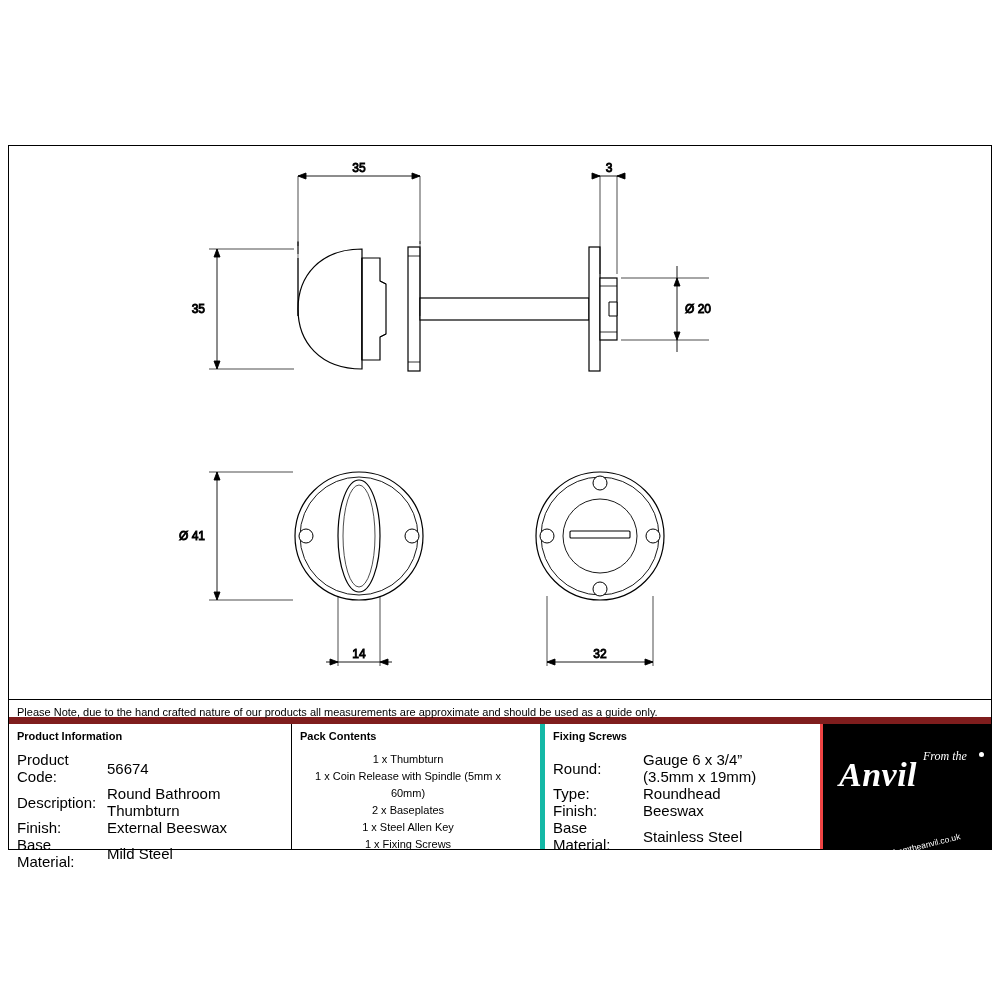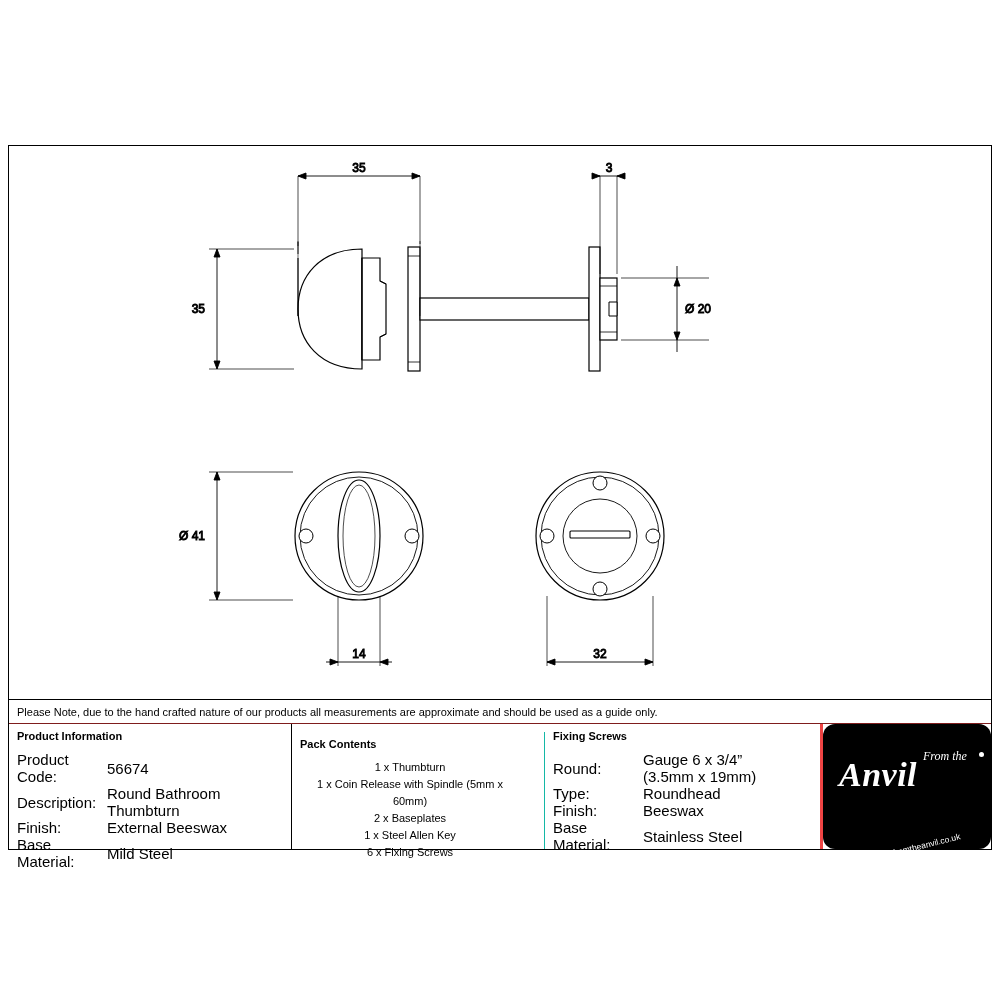--- a/index.html
+++ b/index.html
@@ -31,44 +31,44 @@
     height: 553px;
     overflow: hidden;
   }
   #note-bar {
     position: absolute;
     left: 0;
     top: 553px;
     width: 982px;
     height: 25px;
     border-top: 1px solid #000;
-    border-bottom: 1px solid #7f1d1d;
+    border-bottom: 7px solid #7f1d1d;
     box-sizing: border-box;
     font-size: 11px;
     line-height: 24px;
     padding-left: 8px;
     white-space: nowrap;
   }
   #info-row {
     position: absolute;
     left: 0;
     top: 578px;
     width: 982px;
     height: 125px;
     display: flex;
   }
   .info-col {
     box-sizing: border-box;
     padding: 6px 24px 0 8px;
     position: relative;
   }
   .col-a { width: 283px; border-right: 1px solid #000; }
-  .col-b { width: 253px; border-right: 1px solid #14b8a6; margin-top: 8px; }
+  .col-b { width: 253px; border-right: 5px solid #14b8a6; }
   .col-c { width: 278px; border-right: 3px solid #ef4444; }
-  .col-d { width: 168px; background: #000; border-radius: 12px; }
+  .col-d { width: 168px; background: #000; }
   .col-title {
     font-size: 11px;
     font-weight: bold;
     margin-bottom: 9px;
   }
   .kv {
     font-size: 15px;
     line-height: 17px;
     display: flex;
     align-items: center;
@@ -301,21 +301,21 @@
         <span class="v">Mild Steel</span>
       </div>
     </div>
 
     <div class="info-col col-b">
       <div class="col-title">Pack Contents</div>
       <div class="pack-line">1 x Thumbturn</div>
       <div class="pack-line">1 x Coin Release with Spindle (5mm x 60mm)</div>
       <div class="pack-line">2 x Baseplates</div>
       <div class="pack-line">1 x Steel Allen Key</div>
-      <div class="pack-line">6 x Fixing Screws</div>
+      <div class="pack-line">1 x Fixing Screws</div>
     </div>
 
     <div class="info-col col-c">
       <div class="col-title">Fixing Screws</div>
       <div class="kv">
         <span class="k">Round:</span>
         <span class="v">Gauge 6 x 3/4” (3.5mm x 19mm)</span>
       </div>
       <div class="kv">
         <span class="k">Type:</span>

